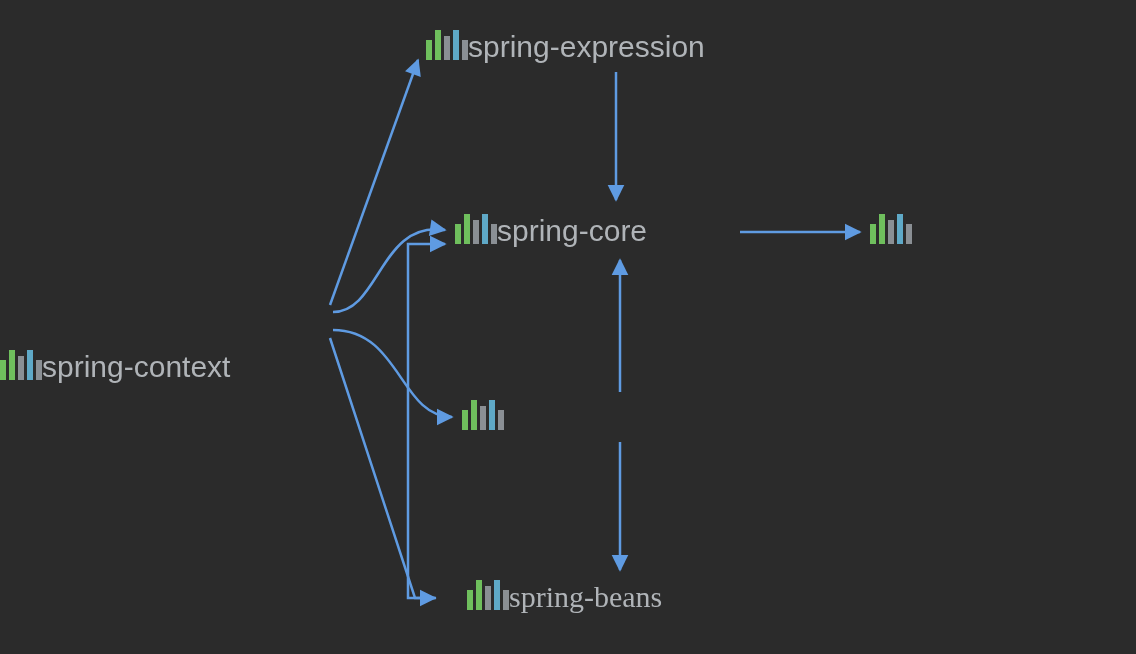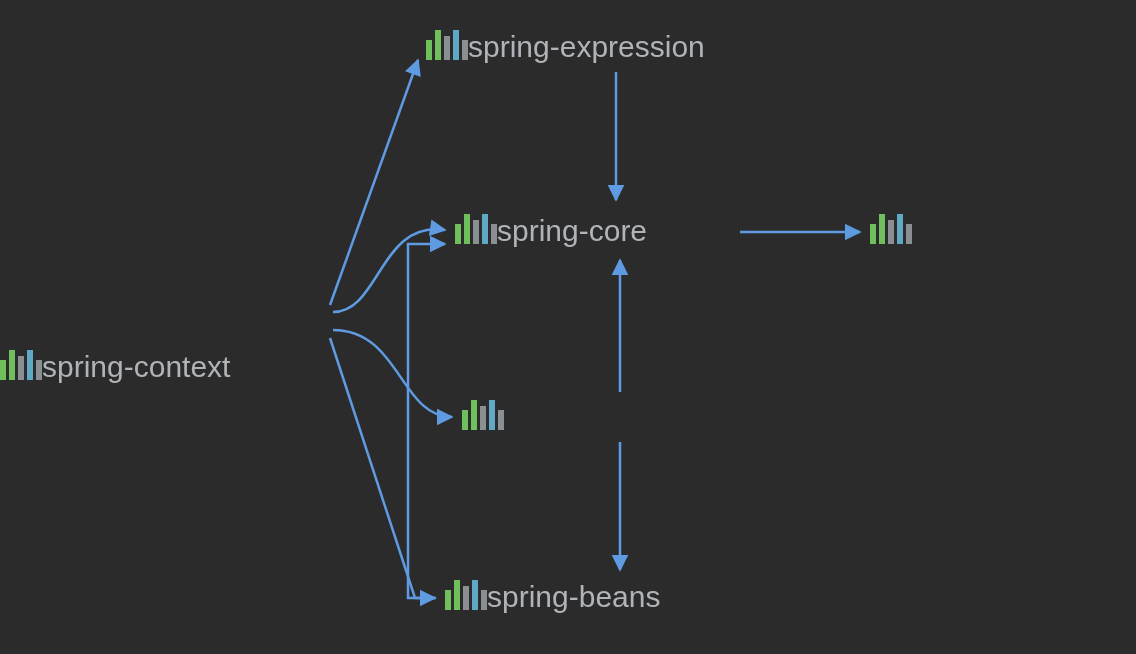--- a/index.html
+++ b/index.html
@@ -120,21 +120,21 @@
   <div class="node" style="left:462px; top:400px;">
     <span class="bars">
       <span class="b1"></span>
         <span class="b2"></span>
         <span class="b3"></span>
         <span class="b4"></span>
         <span class="b5"></span>
     </span>
   </div>
 
-  <div class="node" style="left:445px; top:580px;">
+  <div class="node" style="left:467px; top:580px;font-family:Liberation Serif, serif;">
     <span class="bars">
       <span class="b1"></span>
         <span class="b2"></span>
         <span class="b3"></span>
         <span class="b4"></span>
         <span class="b5"></span>
     </span>
     <span>spring-beans</span>
   </div>
 

